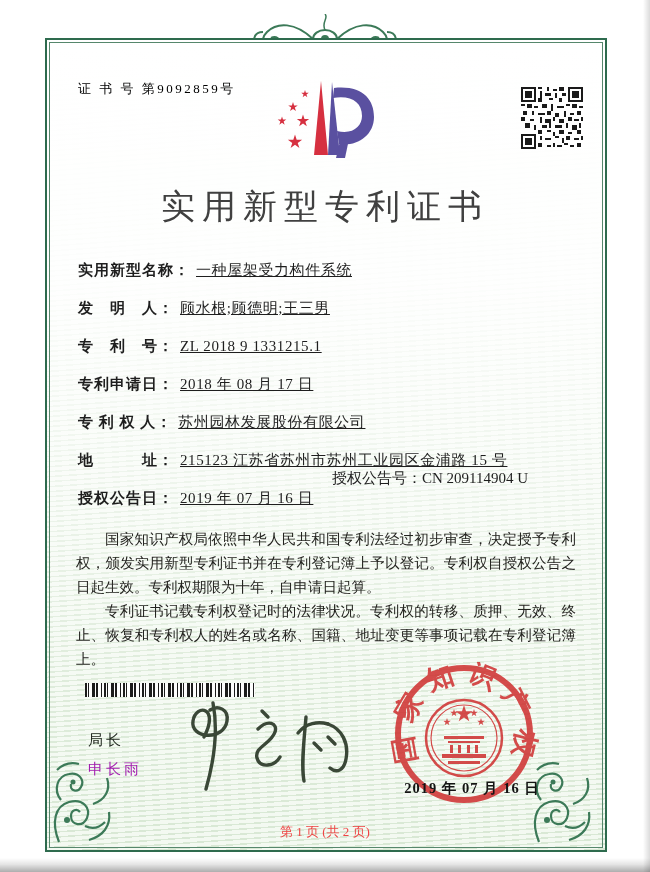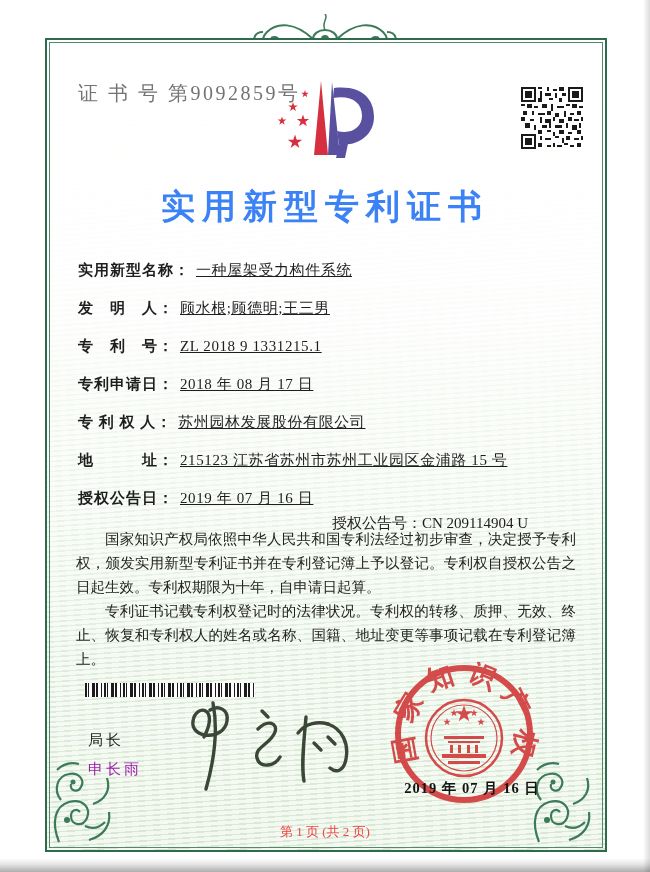--- a/index.html
+++ b/index.html
@@ -5,25 +5,25 @@
   html,body{margin:0;padding:0;}
   body{width:650px;height:872px;background:#e9e9e9;font-family:"Liberation Serif","DejaVu Serif",serif;}
   .page{position:relative;width:650px;height:872px;background:#ffffff;overflow:hidden;}
   
   .frame{position:absolute;left:45px;top:38px;width:558px;height:810px;
          border:2px solid #2e6b4e;
          background:
            linear-gradient(180deg,#ffffff 0%,rgba(255,255,255,0.92) 30%,rgba(255,255,255,0.55) 55%,rgba(255,255,255,0.18) 78%,rgba(255,255,255,0) 100%),
            repeating-linear-gradient(176deg,#d8e8d4 0 1.5px,#f3f9f1 1.5px 5px);}
   .frame::after{content:"";position:absolute;inset:2px;border:1px solid #56876c;pointer-events:none;}
-  .cert-no{position:absolute;left:78px;top:80px;font-size:20px;letter-spacing:2.5px;color:#737373;}
+  .cert-no{position:absolute;left:78px;top:80px;font-size:13px;letter-spacing:2.5px;color:#000000;}
   .logo{position:absolute;left:268px;top:79px;}
   .qr{position:absolute;left:521px;top:87px;}
   .title{position:absolute;left:0;top:184px;width:650px;text-align:center;
-         font-size:34px;font-weight:bold;letter-spacing:7px;color:#3b82f6;}
+         font-size:34px;font-weight:normal;letter-spacing:7px;color:#404040;}
   .row{position:absolute;left:78px;font-size:15px;color:#1e1e1e;white-space:nowrap;}
   .row .flabel{letter-spacing:1px;margin-right:6px;font-weight:bold;}
   .row .fvalue{letter-spacing:0.6px;text-decoration:underline;}
   .row2{position:absolute;left:332px;font-size:15px;color:#1e1e1e;white-space:nowrap;}
   .paras{position:absolute;left:76px;top:527px;width:500px;font-size:14.5px;line-height:24px;
          color:#23231f;text-align:justify;}
   .paras p{margin:0;text-indent:2em;}
   .barcode{position:absolute;left:85px;top:683px;width:170px;height:14px;
     background:repeating-linear-gradient(90deg,#1c1c1c 0 2px,#fdfdfd 2px 3px,#1c1c1c 3px 4px,#fdfdfd 4px 7px,#1c1c1c 7px 10px,#fdfdfd 10px 11px,#1c1c1c 11px 13px,#fdfdfd 13px 16px,#1c1c1c 16px 17px,#fdfdfd 17px 19px);}
   .sig-title{position:absolute;left:88px;top:731px;font-size:15px;letter-spacing:3px;color:#20281f;}
@@ -204,21 +204,21 @@
   </div>
   <div class="row" style="top:413px">
     <span class="flabel">专 利 权 人：</span><span class="fvalue">苏州园林发展股份有限公司</span>
   </div>
   <div class="row" style="top:451px">
     <span class="flabel">地　　　址：</span><span class="fvalue">215123 江苏省苏州市苏州工业园区金浦路 15 号</span>
   </div>
   <div class="row" style="top:489px">
     <span class="flabel">授权公告日：</span><span class="fvalue">2019 年 07 月 16 日</span>
   </div>
-  <div class="row2" style="top:514px">
+  <div class="row2" style="top:469px">
     <span class="flabel">授权公告号：</span><span class="fvalue">CN 209114904 U</span>
   </div>
 
   <div class="paras">
     <p>国家知识产权局依照中华人民共和国专利法经过初步审查，决定授予专利权，颁发实用新型专利证书并在专利登记簿上予以登记。专利权自授权公告之日起生效。专利权期限为十年，自申请日起算。</p>
     <p>专利证书记载专利权登记时的法律状况。专利权的转移、质押、无效、终止、恢复和专利权人的姓名或名称、国籍、地址变更等事项记载在专利登记簿上。</p>
   </div>
 
   <div class="barcode"></div>
 

